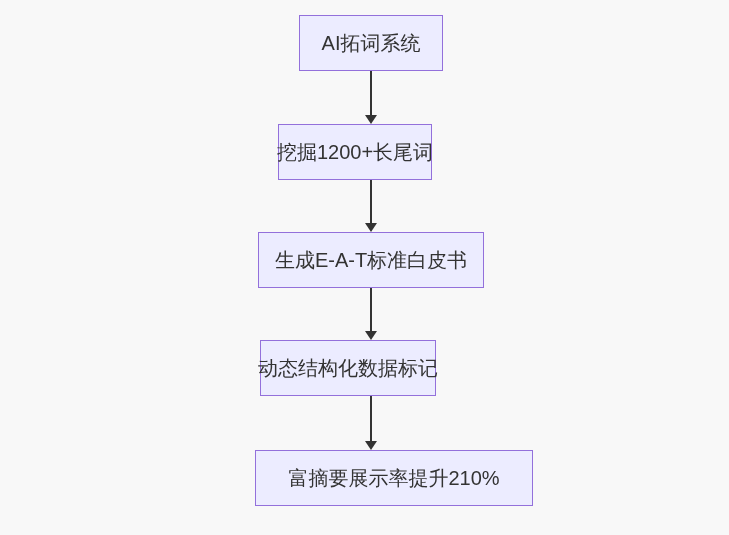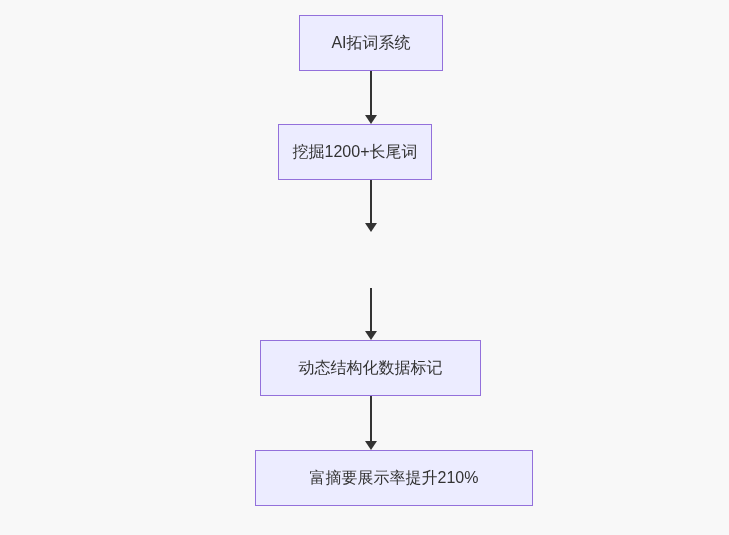--- a/index.html
+++ b/index.html
@@ -23,21 +23,21 @@
   }
   .node {
     position: absolute;
     box-sizing: border-box;
     background: var(--node-fill);
     border: 1px solid var(--node-border);
     display: flex;
     align-items: center;
     justify-content: center;
     color: var(--text-color);
-    font-size: 16px;
+    font-size: 20px;
     line-height: 1;
     white-space: nowrap;
     text-align: center;
   }
   .arrow {
     position: absolute;
     width: 2px;
     background: var(--edge-color);
   }
   .arrow::after {
@@ -63,24 +63,27 @@
   </div>
 
   <div class="arrow" style="left:370px; top:71px; height:44px;"></div>
 
   <div class="node" style="left:278px; top:124px; width:154px; height:56px;">
     <span>挖掘1200+长尾词</span>
   </div>
 
   <div class="arrow" style="left:370px; top:180px; height:43px;"></div>
 
+  <div class="node" style="left:258px; top:232px; width:226px; height:56px;">
+    <span>生成E-A-T标准白皮书</span>
+  </div>
 
   <div class="arrow" style="left:370px; top:288px; height:43px;"></div>
 
-  <div class="node" style="left:260px; top:340px; width:221px; height:56px;">
+  <div class="node" style="left:260px; top:340px; width:176px; height:56px;">
     <span>动态结构化数据标记</span>
   </div>
 
   <div class="arrow" style="left:370px; top:396px; height:45px;"></div>
 
   <div class="node" style="left:255px; top:450px; width:278px; height:56px;">
     <span>富摘要展示率提升210%</span>
   </div>
 
 </div>

